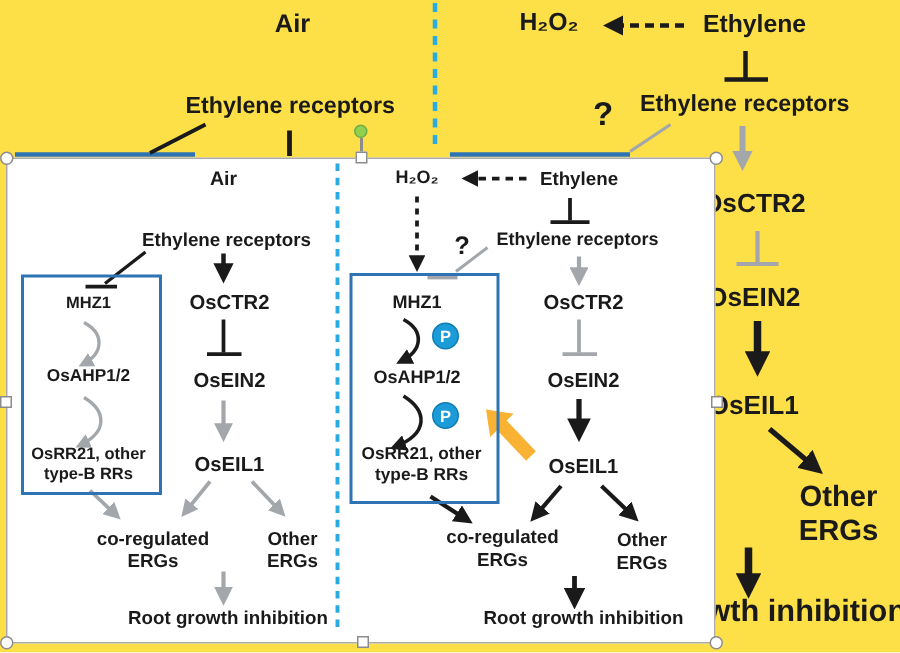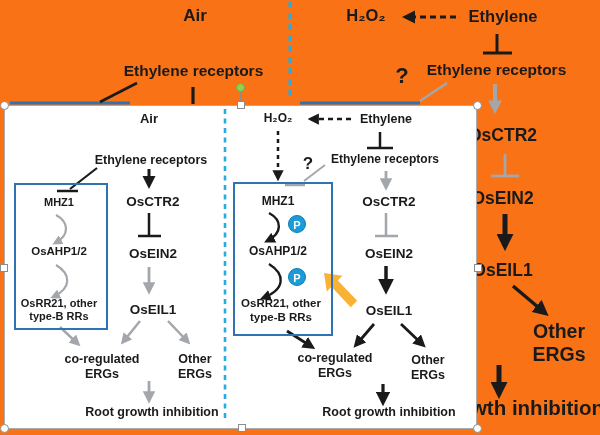--- a/index.html
+++ b/index.html
@@ -1,16 +1,16 @@
 <!DOCTYPE html>
 <html><head>
 <meta charset="utf-8">
 <style>
   html,body{margin:0;padding:0;background:#fff;}
-  #canvas{position:relative;width:600px;height:435px;background:#f97316;overflow:hidden;
+  #canvas{position:relative;width:600px;height:435px;background:#fde047;overflow:hidden;
           font-family:"Liberation Sans","DejaVu Sans",sans-serif;}
   svg{position:absolute;left:0;top:0;}
   .olbl,.ilbl{position:absolute;font-weight:bold;color:#1a1a1a;text-align:center;line-height:1.12;white-space:nowrap;}
   .two{white-space:normal;line-height:1.18;text-align:center;}
   #inner-image{position:absolute;left:4px;top:105px;width:473px;height:324px;background:#fff;
                border:1px solid #ababab;z-index:5;box-sizing:border-box;}
   .bluebox{position:absolute;border:2px solid #2E74B5;background:transparent;}
   .pbadge{position:absolute;width:18px;height:18px;border-radius:50%;background:#1B9BD7;
           color:#fff;font-weight:bold;font-size:11px;text-align:center;line-height:18px;
           border:1px solid #0f7db3;box-sizing:border-box;}

